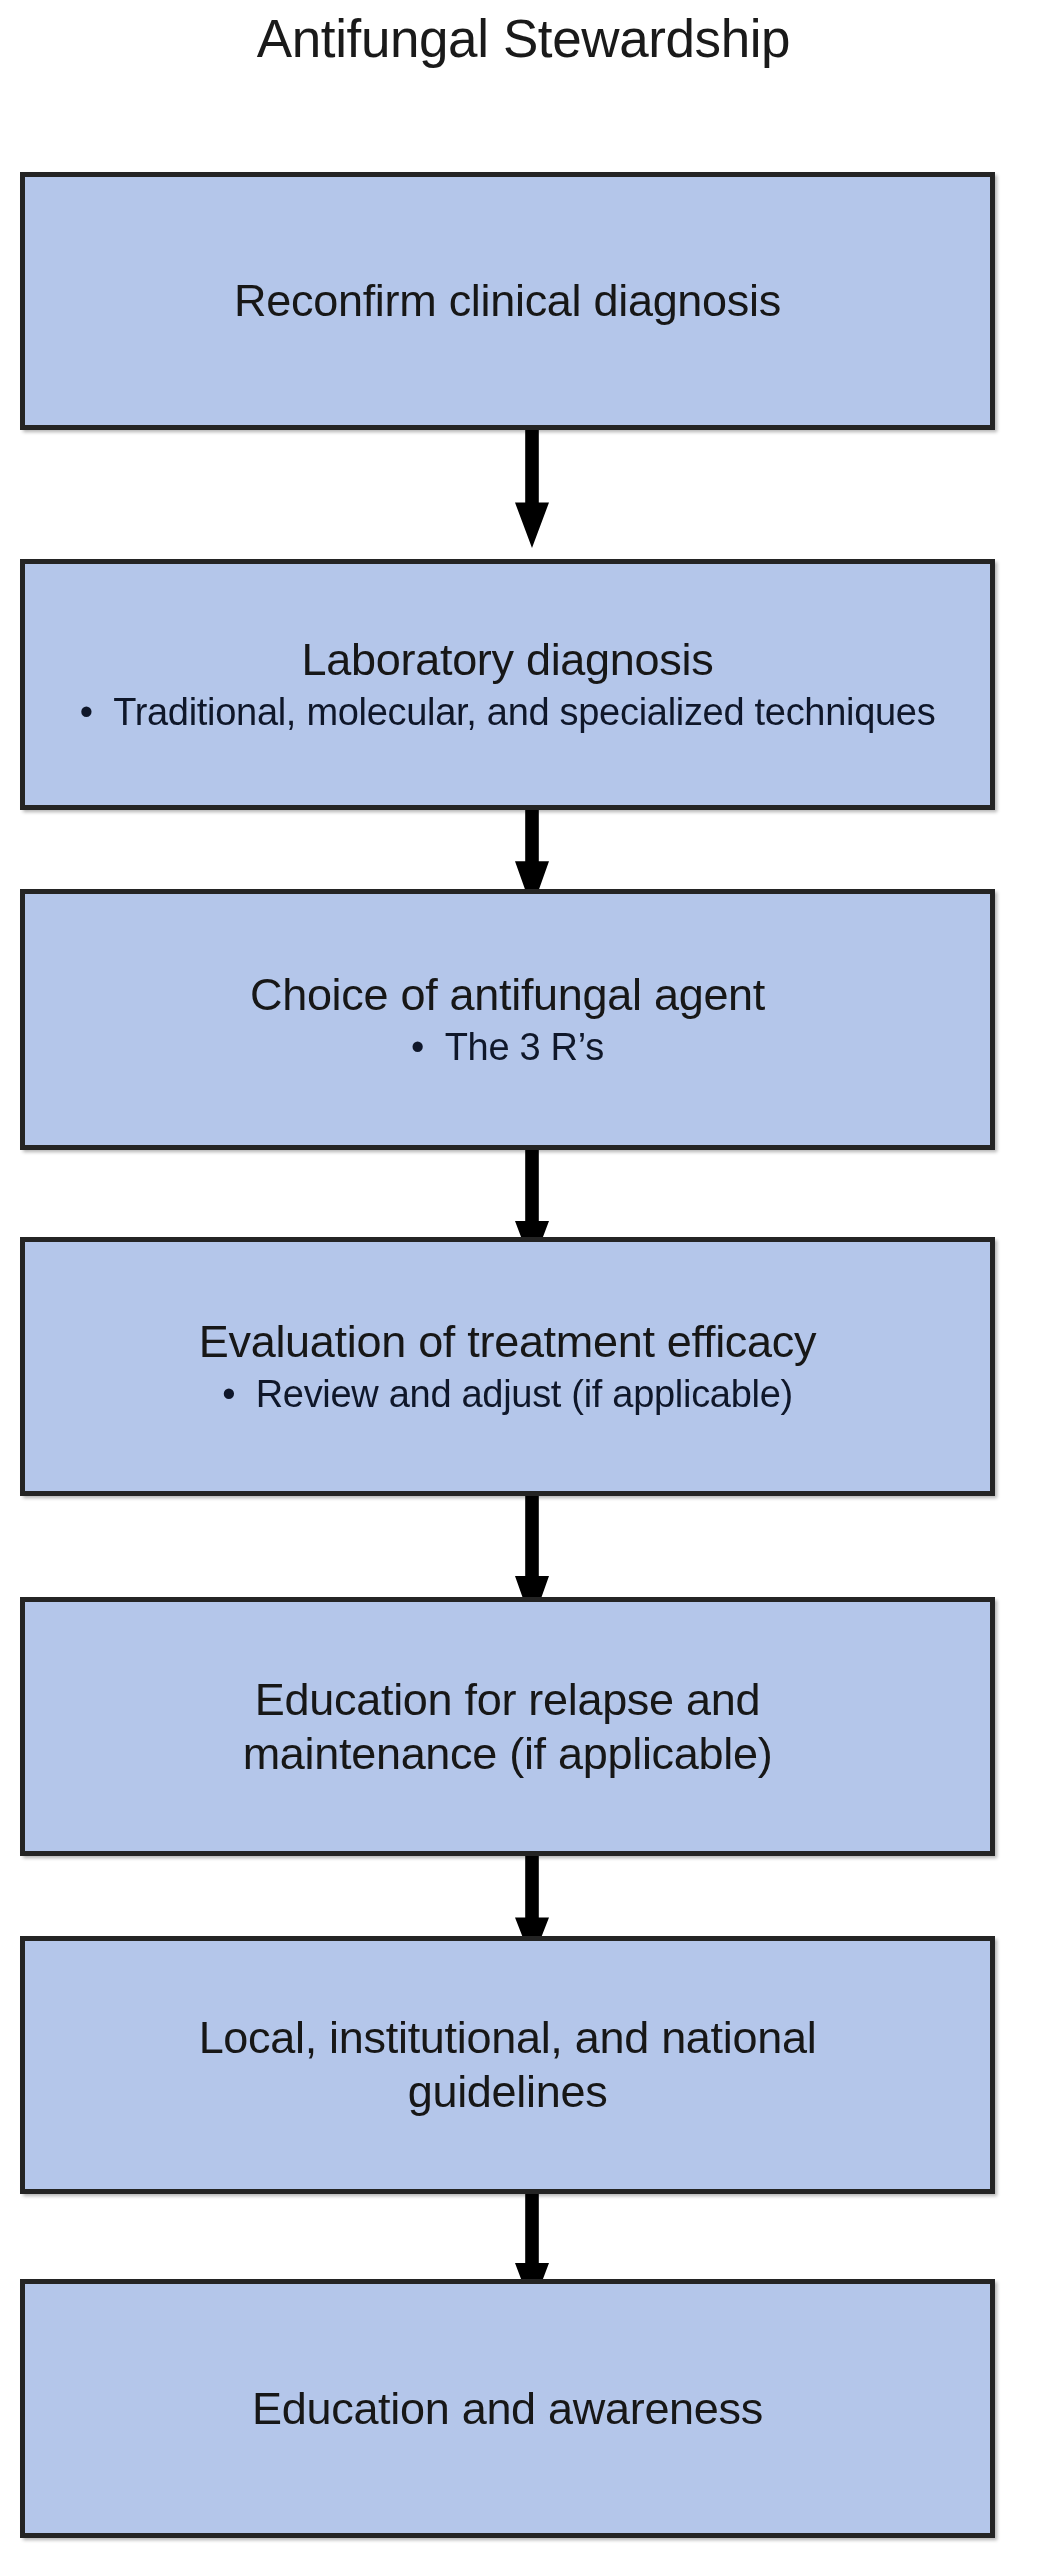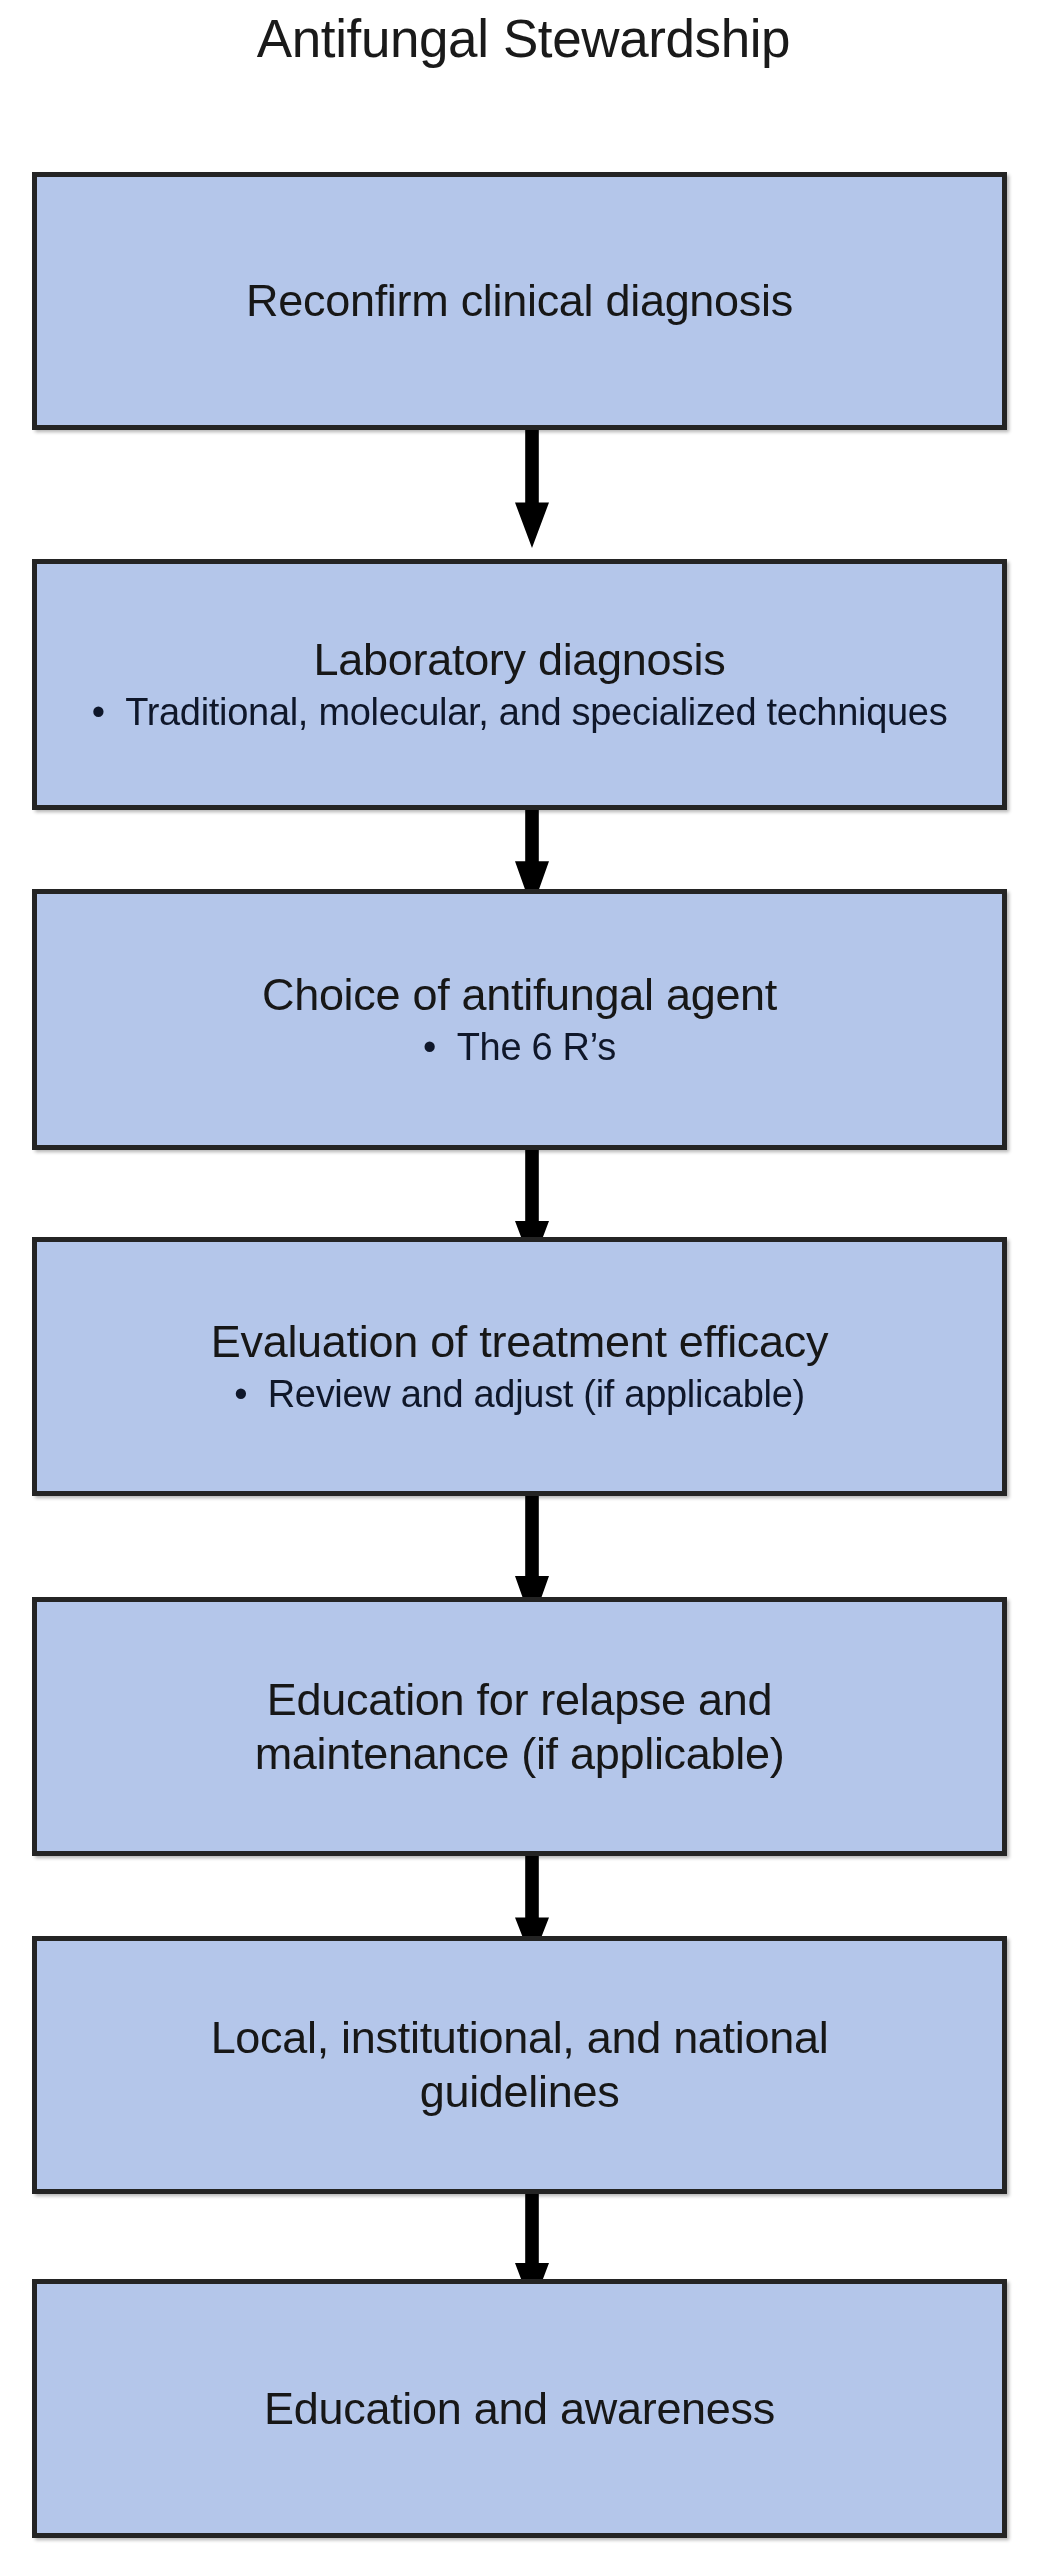--- a/index.html
+++ b/index.html
@@ -30,21 +30,21 @@
     line-height: 63px;
     font-weight: 400;
     color: #1a1a1a;
     letter-spacing: -0.4px;
     white-space: nowrap;
   }
 
   
   .flow-box {
     position: absolute;
-    left: 32px;
+    left: 20px;
     width: 975px;
     box-sizing: border-box;
     background: #b4c6ea;
     border: 5.1px solid #242424;
     display: flex;
     flex-direction: column;
     align-items: center;
     justify-content: center;
     text-align: center;
     padding: 0 28px;
@@ -107,21 +107,21 @@
   </div>
 
   <div class="arrow" id="arrow-1" style="top: 718px; height: 191px;">
     <svg viewBox="0 0 40 200" preserveAspectRatio="none" aria-hidden="true">
       <polygon points="12,0 28,0 28,150 40,150 20,200 0,150 12,150" fill="#000000"></polygon>
     </svg>
   </div>
 
   <div class="flow-box" id="box-2" style="top: 889px; height: 261px;">
     <div class="box-title">Choice of antifungal agent</div>
-    <div class="box-bullet">The 6 R’s</div>
+    <div class="box-bullet">The 3 R’s</div>
   </div>
 
   <div class="arrow" id="arrow-2" style="top: 1086px; height: 180px;">
     <svg viewBox="0 0 40 200" preserveAspectRatio="none" aria-hidden="true">
       <polygon points="12,0 28,0 28,150 40,150 20,200 0,150 12,150" fill="#000000"></polygon>
     </svg>
   </div>
 
   <div class="flow-box" id="box-3" style="top: 1237px; height: 259px;">
     <div class="box-title">Evaluation of treatment efficacy</div>

